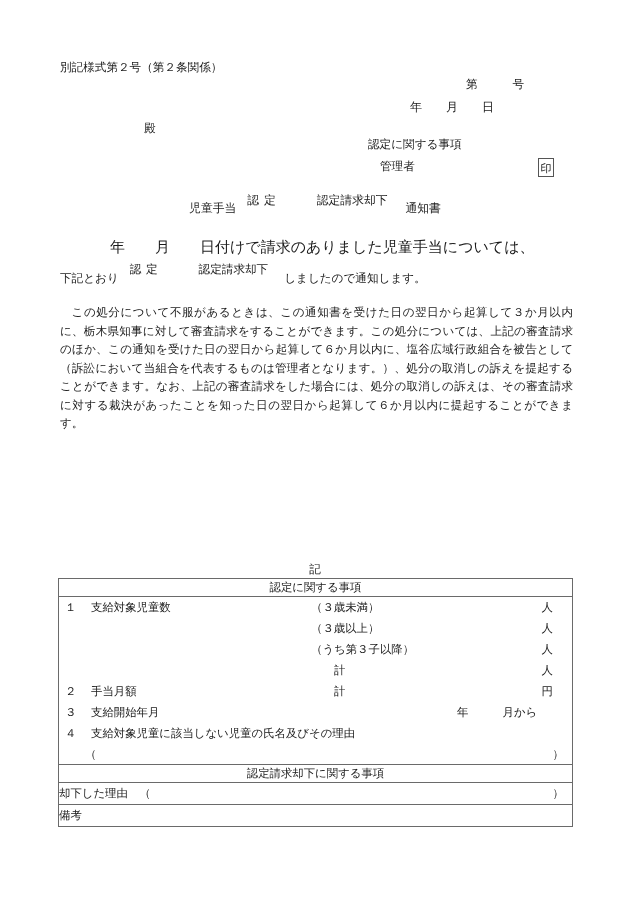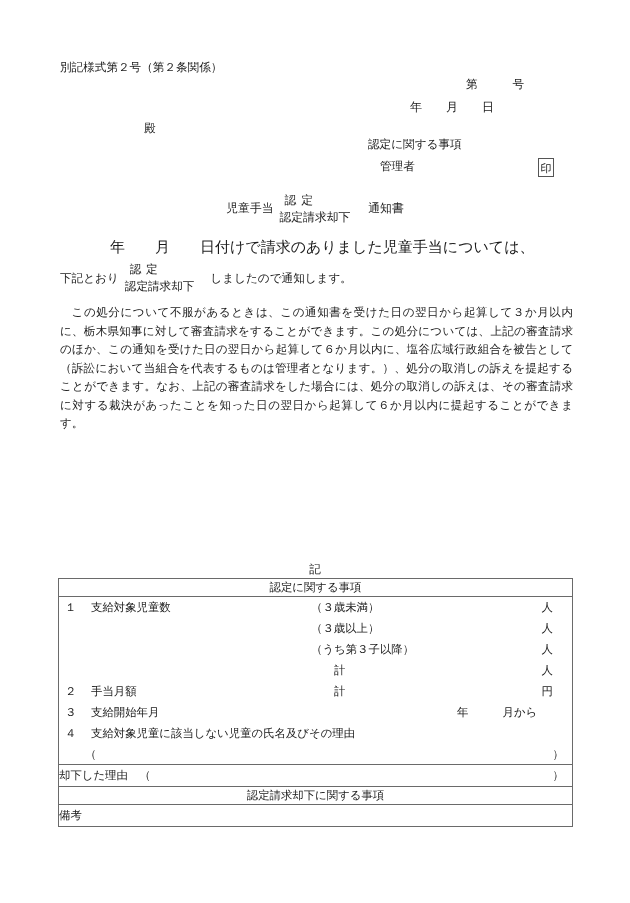--- a/index.html
+++ b/index.html
@@ -54,24 +54,25 @@
     width: 630px;
     display: flex;
     justify-content: center;
     align-items: flex-start;
     font-size: 11.8px;
   }
   .titleline .lead   { padding-top: 9px; }
   .titleline .tail   { padding-top: 9px; padding-left: 12px; }
   .alt {
     display: inline-flex;
-    flex-direction: column;
-    align-items: flex-start;
+    flex-direction: row;
+    align-items: flex-end;
     padding: 0 6px;
     line-height: 1.45;
+    gap: 36px;
   }
   .alt .opt-a { letter-spacing: 0.42em; padding-left: 0.42em; }
   .alt .opt-b { letter-spacing: 0; }
 
   
   #stmt-line1 { left: 110px; top: 240px; font-size: 15px; }
 
   .stmt2 {
     position: absolute;
     left: 60px; top: 262px;
@@ -239,31 +240,31 @@
 
           <div class="rowline short">
             <span class="paren-open">（</span>
             <span class="paren-close">）</span>
           </div>
 
         </td>
       </tr>
 
       <tr>
+        <td class="section-head">認定請求却下に関する事項</td>
+      </tr>
+
+      <tr>
         <td class="oneline">
           <span>却下した理由　（</span>
           <span class="pc">）</span>
         </td>
       </tr>
 
       <tr>
-        <td class="section-head">認定請求却下に関する事項</td>
-      </tr>
-
-      <tr>
         <td class="oneline">
           <span>備考</span>
         </td>
       </tr>
     </tbody>
   </table>
 
 </div>
 
 </body></html>

